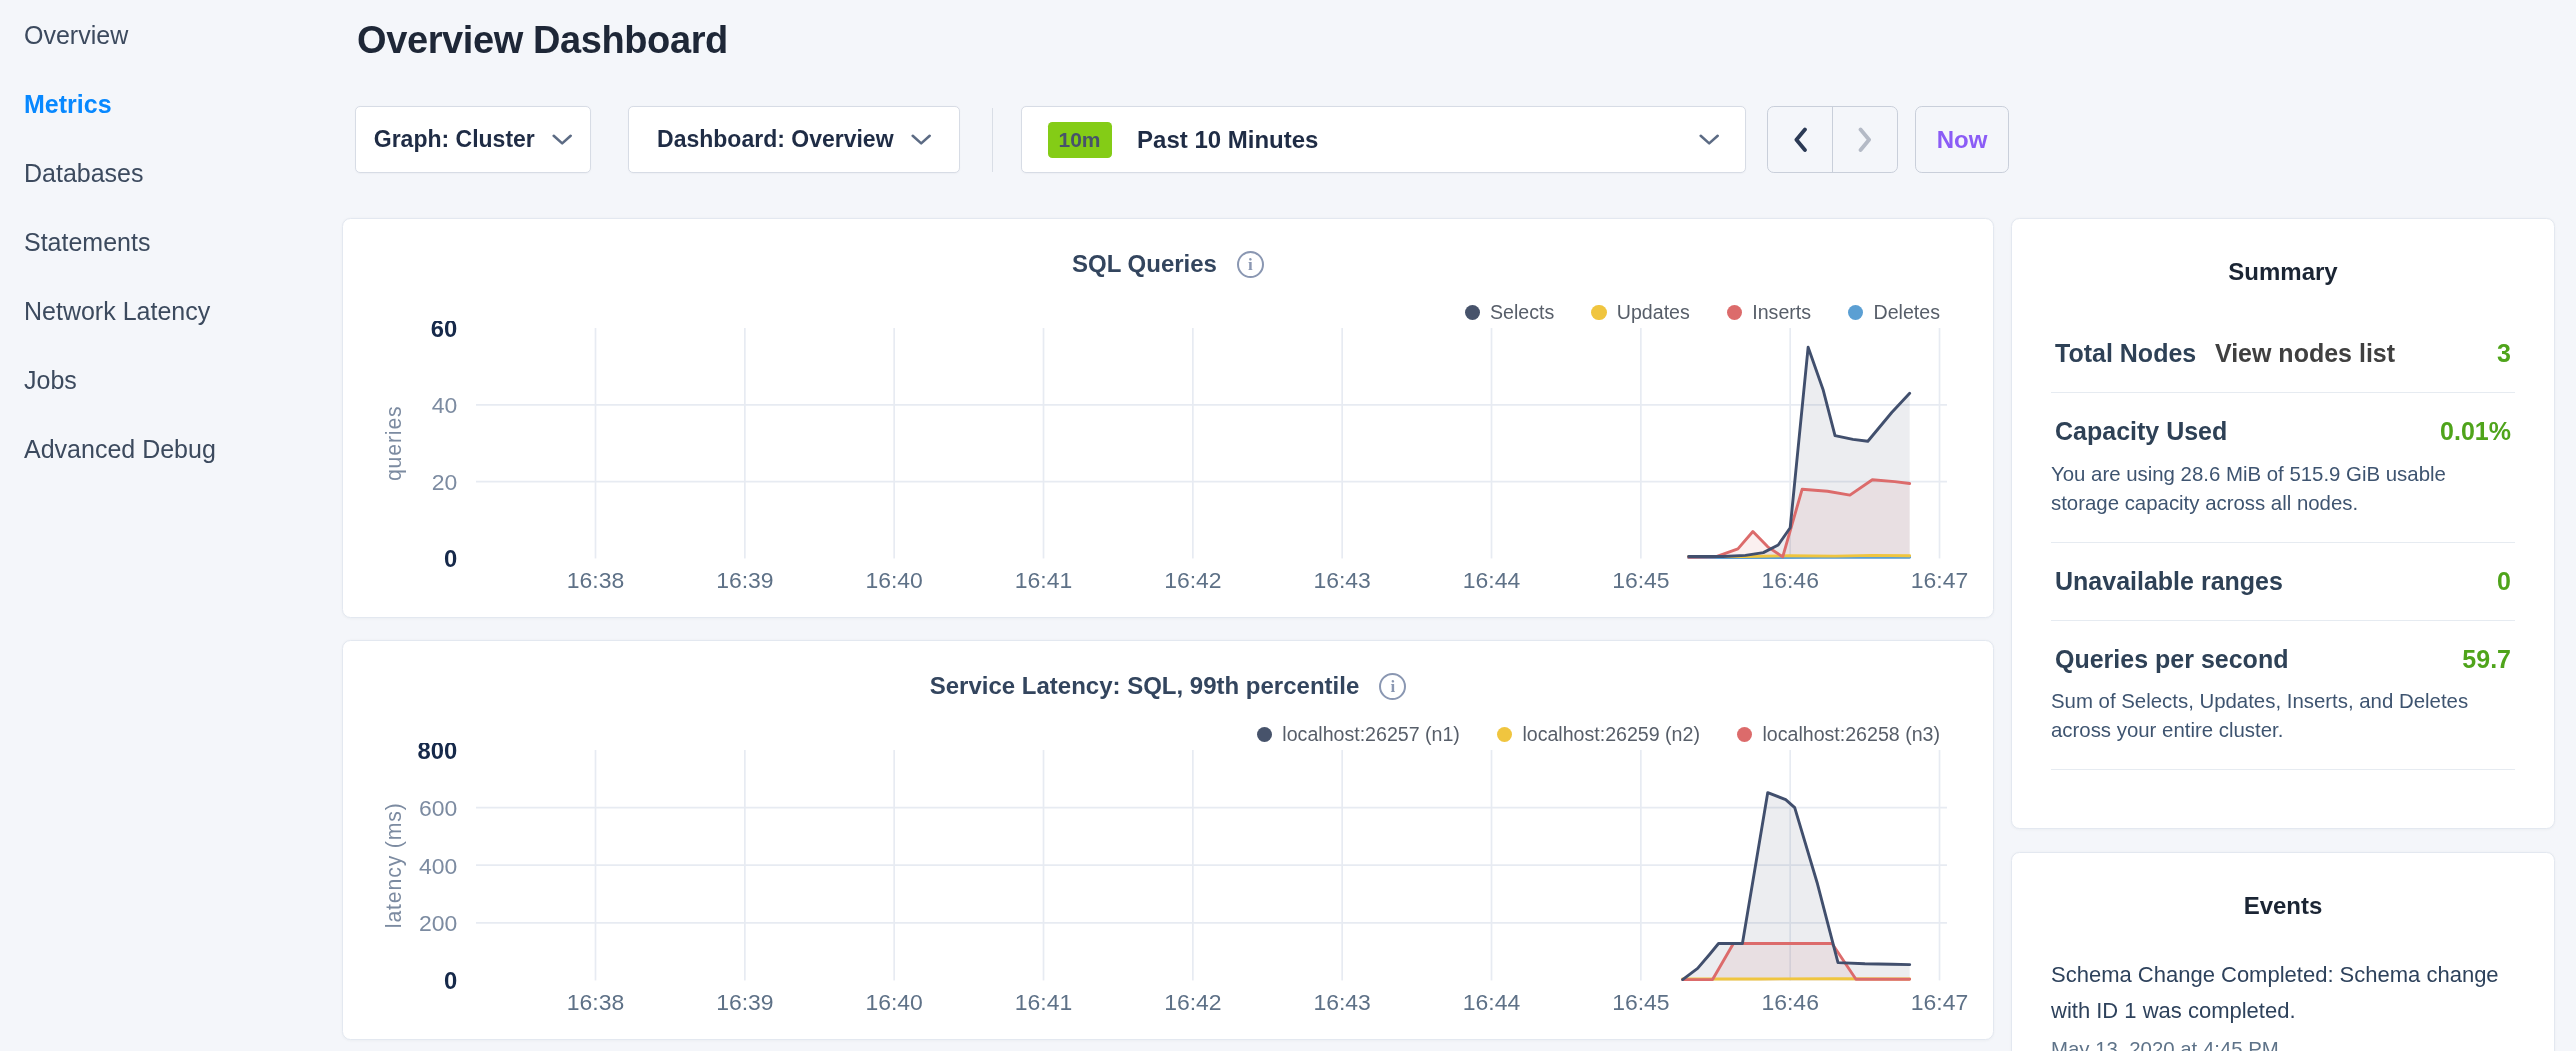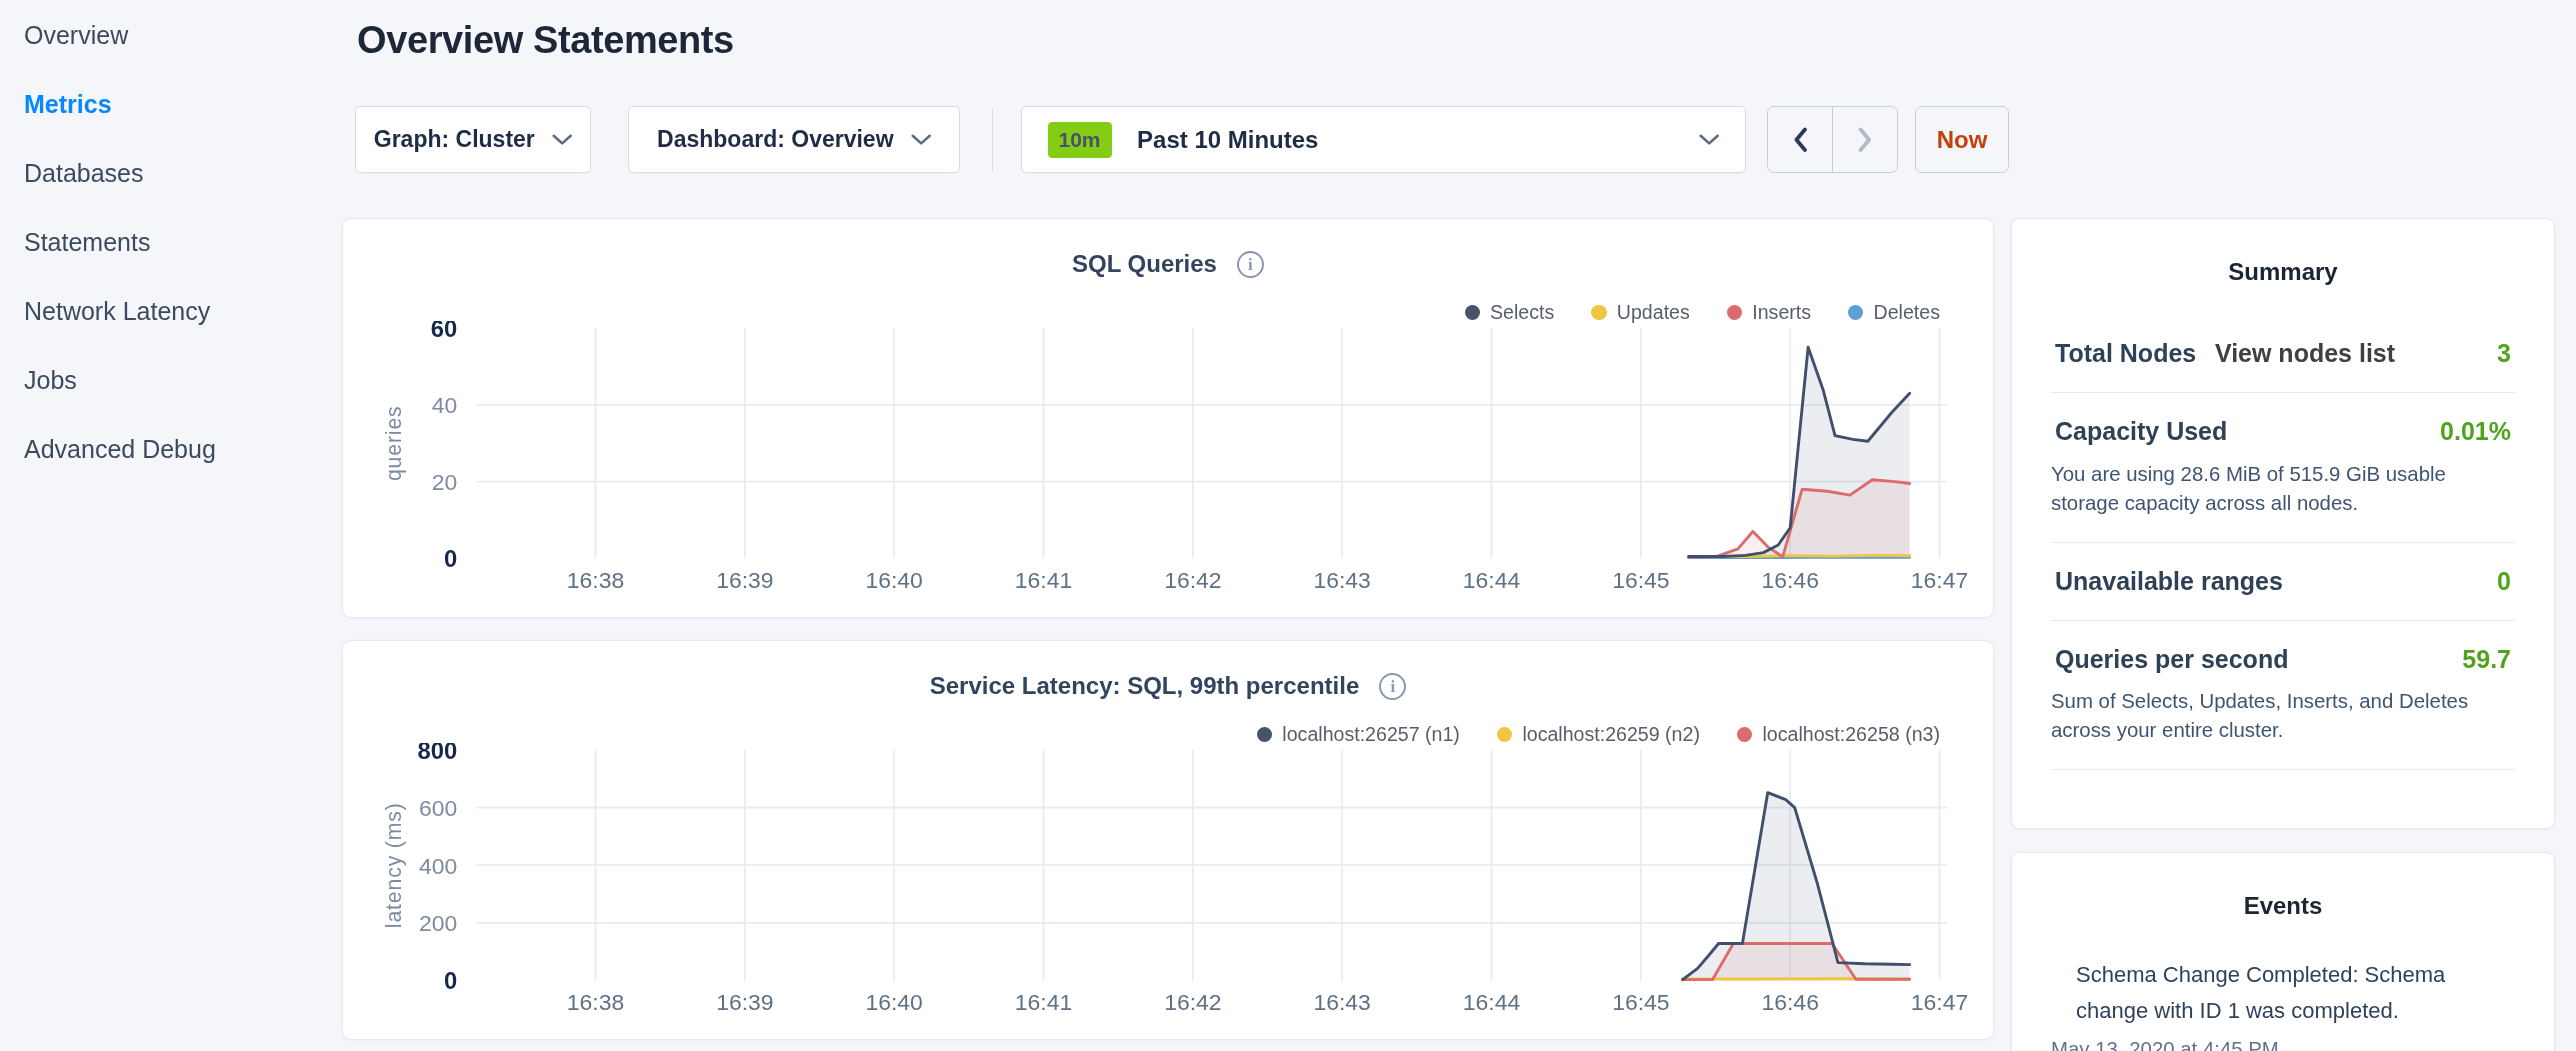--- a/index.html
+++ b/index.html
@@ -46,21 +46,21 @@
   .stepper {
     position:absolute; left:1767px; top:106px; width:131px; height:67px;
     border:0.9px solid #c9cfda; border-radius:6.8px; display:flex; overflow:hidden;
   }
   .step-half { flex:1; display:flex; align-items:center; justify-content:center; cursor:pointer; }
   .step-half:first-child { border-right:0.9px solid #c9cfda; }
   .now-button {
     position:absolute; left:1915px; top:106px; width:94px; height:67px;
     border:0.9px solid #c9cfda; border-radius:6.8px;
     display:flex; align-items:center; justify-content:center;
-    font-size:24px; font-weight:700; color:#c2410c; cursor:pointer;
+    font-size:24px; font-weight:700; color:#8b5cf6; cursor:pointer;
   }
   
   .chart-card {
     position:absolute; left:342px; width:1652px; height:400px;
     background:#fff; border:0.9px solid #e3e8f0; border-radius:8.5px;
     box-shadow:0 0.9px 2.6px rgba(30,40,60,0.04);
   }
   #chart-card-0 { top:218px; }
   #chart-card-1 { top:640px; }
   .chart-head {
@@ -89,21 +89,21 @@
   #summary-card { top:218px; height:611px; }
   #events-card  { top:852px; height:238px; }
   .side-title { text-align:center; font-size:24px; font-weight:700; color:#1b2534; margin:3.4px 0 53px; }
   .srow { display:flex; align-items:baseline; margin:4px; }
   .srow-label { font-size:25px; font-weight:700; color:#2e4156; }
   .srow-link { font-size:25px; font-weight:700; color:#404040; margin-left:18.7px; cursor:pointer; text-decoration:none; }
   .srow-value { margin-left:auto; font-size:25px; font-weight:700; color:#4fa41b; white-space:nowrap; }
   .sdesc { font-size:20.4px; color:#3e5470; line-height:29px; margin-top:13.6px; }
   .sdivider { height:0.9px; background:#e6ebf1; margin:24px 0; border:none; }
   #events-card .side-title { margin-bottom:37px; }
-  .event-text { font-size:22px; color:#2e425c; line-height:36px;margin-left:25px; }
+  .event-text { font-size:22px; color:#2e425c; line-height:36px; }
   .event-time { font-size:20.4px; color:#5e7389; margin-top:8.5px; }
 </style>
 </head>
 <body>
 
 <div class="app">
 
   <nav class="sidebar">
 
       <a class="nav-item">Overview</a>
@@ -114,21 +114,21 @@
 
       <a class="nav-item">Statements</a>
 
       <a class="nav-item">Network Latency</a>
 
       <a class="nav-item">Jobs</a>
 
       <a class="nav-item">Advanced Debug</a>
     </nav>
 
-  <h1 class="page-title">Overview Statements</h1>
+  <h1 class="page-title">Overview Dashboard</h1>
 
   <div class="ctl dropdown" style="left:355px; width:236px;">
     <span class="dd-label">Graph: Cluster</span>
     <svg class="chev-down" viewBox="0 0 24 14">
       <polyline points="2,2 12,11 22,2" fill="none" stroke="#5c6b84" stroke-width="3" stroke-linecap="round" stroke-linejoin="round"></polyline>
     </svg>
   </div>
 
   <div class="ctl dropdown" style="left:628px; width:332px;">
     <span class="dd-label">Dashboard: Overview</span>

